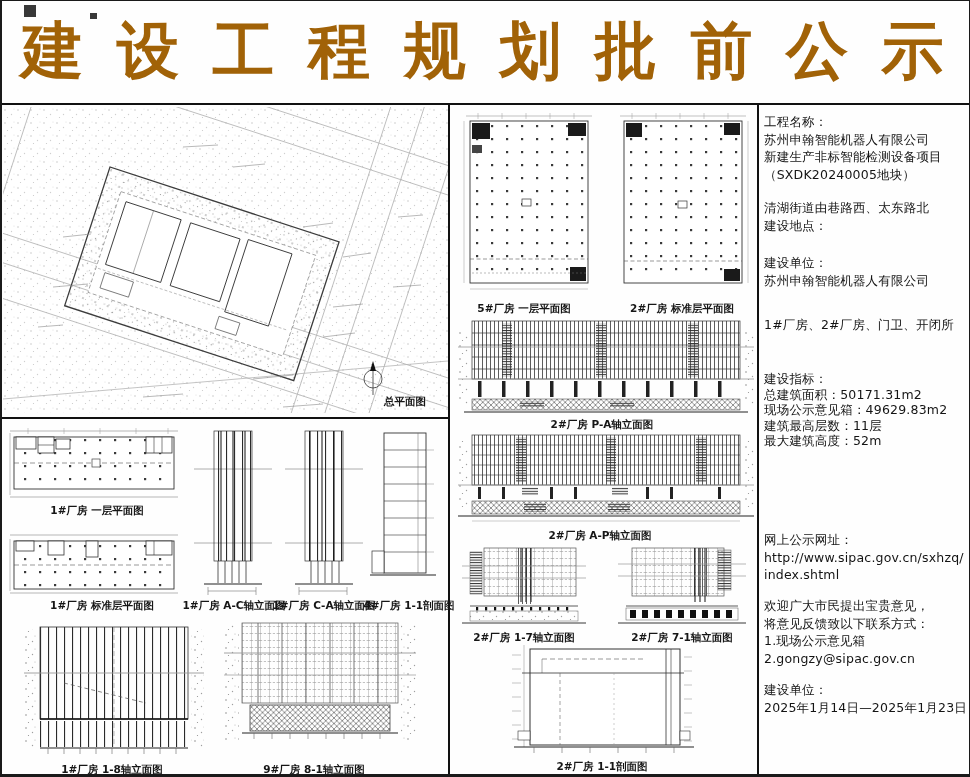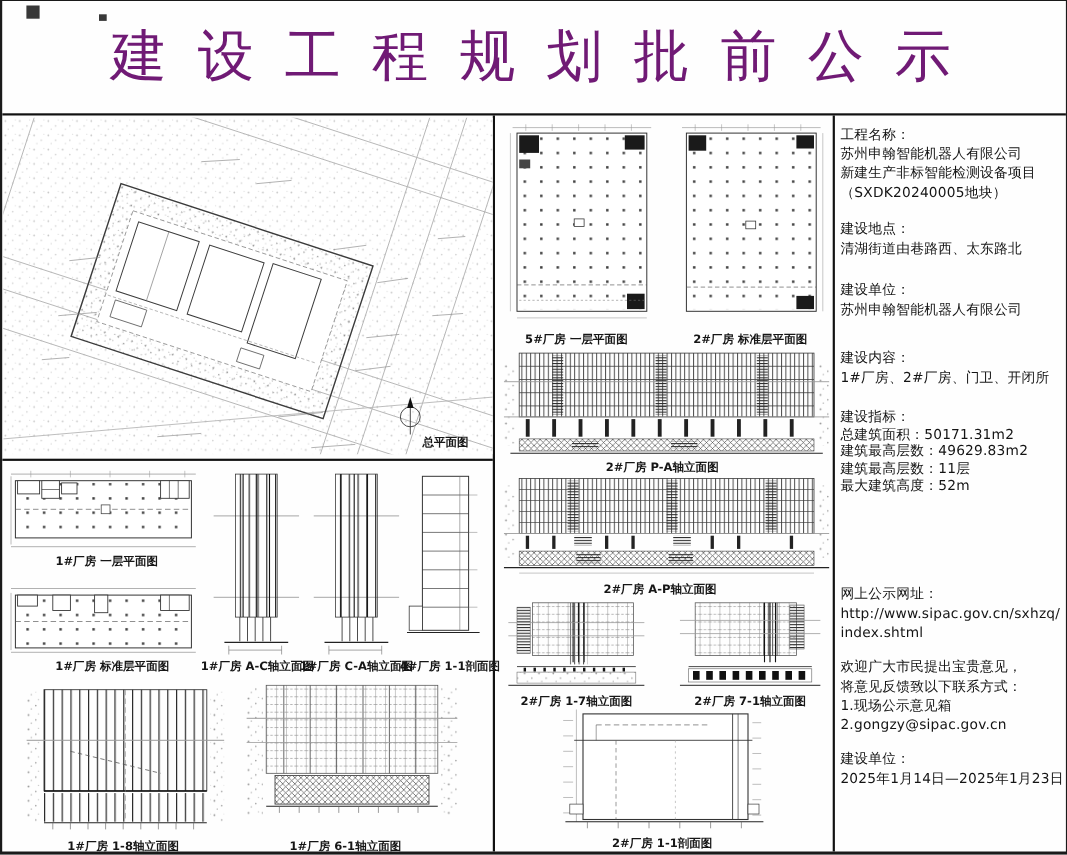--- a/index.html
+++ b/index.html
@@ -5,22 +5,22 @@
   html,body { margin:0; padding:0; background:#d9d9d9; }
   .page {
     position:relative; width:970px; height:777px; margin:0 auto;
     background:#fefefe; color:#111; overflow:hidden; box-sizing:border-box;
     border:1px solid #1a1a1a; border-left-width:2px; border-bottom-width:3px;
     font-family:"DejaVu Sans","Liberation Sans",sans-serif;
   }
   .title {
     position:absolute; top:0; left:0; width:100%; height:100px;
     display:flex; align-items:center; justify-content:center;
-    font-size:51px; font-weight:normal; letter-spacing:6px; white-space:nowrap;
-    color:#701a75;
+    font-size:62px; font-weight:bold; letter-spacing:6px; white-space:nowrap;
+    color:#a16207;
   }
   .rule { position:absolute; background:#111; }
   .smudge { position:absolute; background:#151515; opacity:.85; }
   .dlabel {
     position:absolute; transform:translateX(-50%);
     font-size:10.5px; font-weight:600; white-space:nowrap; color:#161616;
   }
   .iblock {
     position:absolute; left:762px; width:206px;
     font-size:12.5px; line-height:17.5px; color:#141414; letter-spacing:.2px;
@@ -275,21 +275,21 @@
       <line x1="30" y1="114" x2="30" y2="120"></line>
         <line x1="48" y1="114" x2="48" y2="120"></line>
       <line x1="66" y1="114" x2="66" y2="120"></line>
         <line x1="84" y1="114" x2="84" y2="120"></line>
       <line x1="102" y1="114" x2="102" y2="120"></line>
         <line x1="120" y1="114" x2="120" y2="120"></line>
       <line x1="138" y1="114" x2="138" y2="120"></line>
         <line x1="156" y1="114" x2="156" y2="120"></line>
     </g>
   </svg>
-  <div class="dlabel" style="left:312px;top:762px">1#厂房 6-1轴立面图</div>
+  <div class="dlabel" style="left:312px;top:762px">9#厂房 8-1轴立面图</div>
 
   <svg class="draw" style="left:458px;top:110px" width="138" height="190" viewBox="0 0 138 190">
     <line x1="6" y1="5" x2="132" y2="5" stroke="#999999" stroke-width="0.6"></line>
     <g stroke="#999999" stroke-width="0.5">
         <line x1="18" y1="2" x2="18" y2="8"></line>
         <line x1="42" y1="2" x2="42" y2="8"></line>
         <line x1="66" y1="2" x2="66" y2="8"></line>
         <line x1="90" y1="2" x2="90" y2="8"></line>
         <line x1="114" y1="2" x2="114" y2="8"></line>
       </g>
@@ -492,35 +492,34 @@
   </svg>
   <div class="dlabel" style="left:600px;top:759px">2#厂房 1-1剖面图</div>
 
   <div class="iblock" style="top:112px">
       <div class="tline">工程名称：</div>
       <div class="tline">苏州申翰智能机器人有限公司</div>
       <div class="tline">新建生产非标智能检测设备项目</div>
       <div class="tline">（SXDK20240005地块）</div>
     </div>
   <div class="iblock" style="top:198px">
+      <div class="tline">清湖街道由巷路西、太东路北</div>
       <div class="tline">建设地点：</div>
-      <div class="tline">清湖街道由巷路西、太东路北</div>
     </div>
   <div class="iblock" style="top:253px">
       <div class="tline">建设单位：</div>
       <div class="tline">苏州申翰智能机器人有限公司</div>
     </div>
   <div class="iblock" style="top:315px">
-      <div class="tline">建设内容：</div>
       <div class="tline">1#厂房、2#厂房、门卫、开闭所</div>
     </div>
   <div class="iblock tight" style="top:370px">
       <div class="tline">建设指标：</div>
       <div class="tline">总建筑面积：50171.31m2</div>
-      <div class="tline">建筑最高层数：49629.83m2</div>
+      <div class="tline">现场公示意见箱：49629.83m2</div>
       <div class="tline">建筑最高层数：11层</div>
       <div class="tline">最大建筑高度：52m</div>
     </div>
   <div class="iblock" style="top:530px">
       <div class="tline">网上公示网址：</div>
       <div class="tline">http://www.sipac.gov.cn/sxhzq/</div>
       <div class="tline">index.shtml</div>
     </div>
   <div class="iblock" style="top:596px">
       <div class="tline">欢迎广大市民提出宝贵意见，</div>

